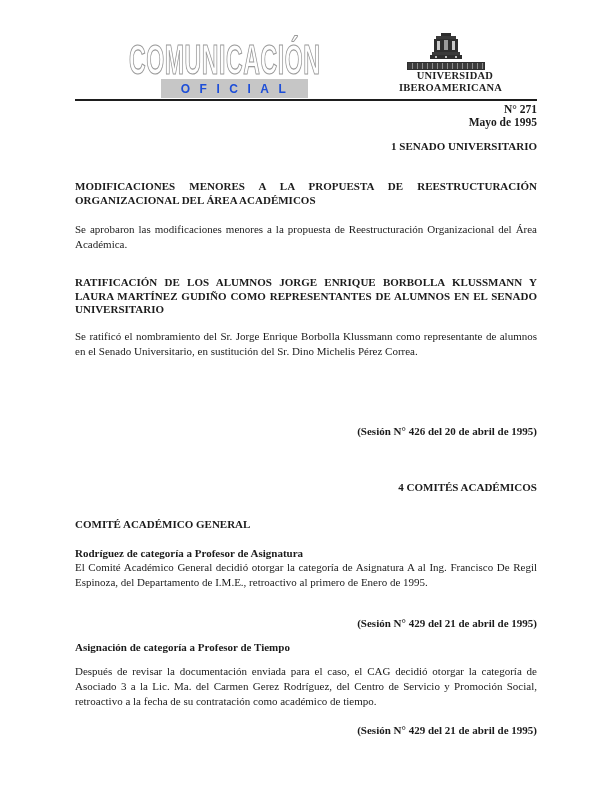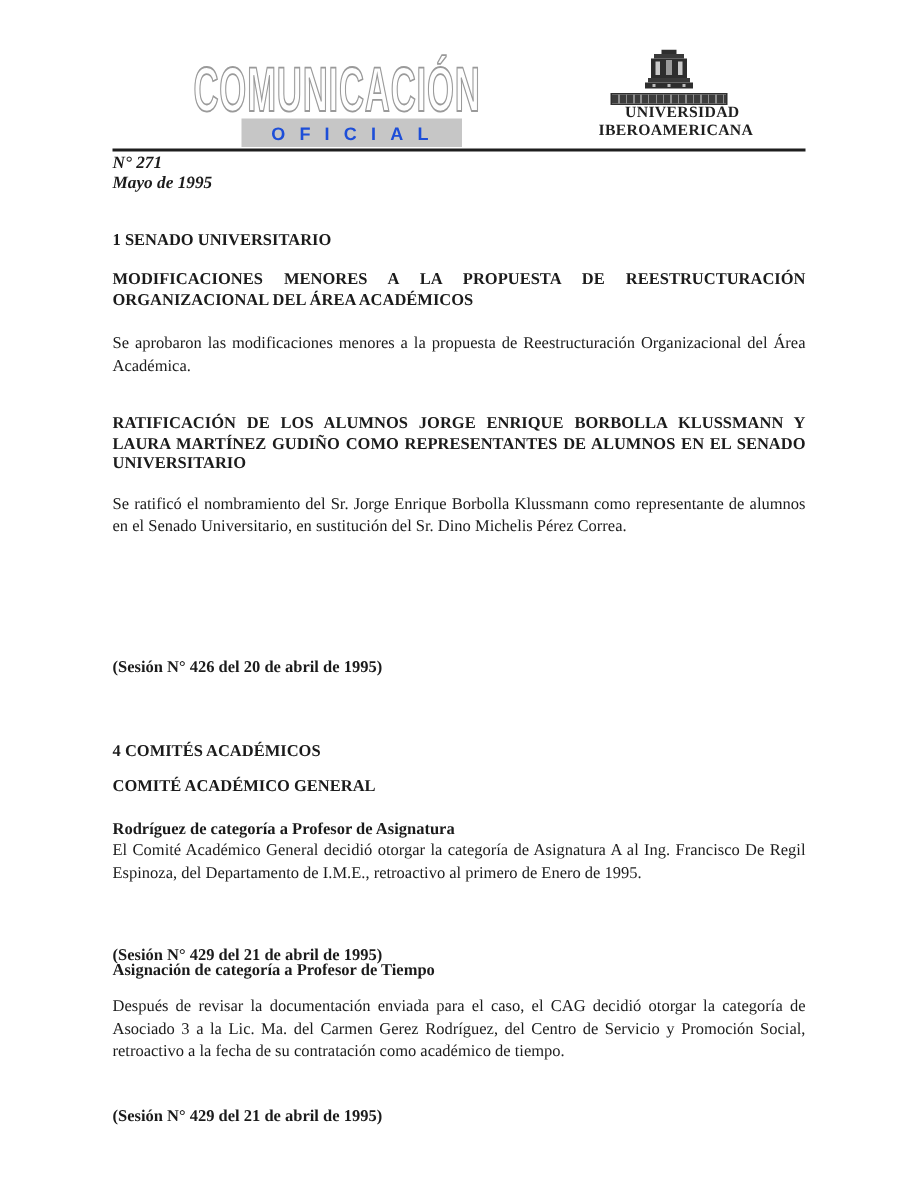--- a/index.html
+++ b/index.html
@@ -57,29 +57,29 @@
     line-height: 12px;
     letter-spacing: 0.2px;
     color: #1f1f1f;
     white-space: nowrap;
   }
   .rule { left: 75px; top: 99px; width: 462px; height: 2px; background: #1e1e1e; }
 
   
   .issue-block {
     left: 75px; top: 103px; width: 462px;
+    text-align: right;
     font-weight: bold;
     font-size: 11.5px;
     line-height: 13px;
-    font-style: italic;
   }
 
   
   .col { left: 75px; width: 462px; }
-  .center-bold { text-align: left; font-weight: bold; font-size: 11px; line-height: 13px; margin-top: 14px; }
+  .center-bold { text-align: right; font-weight: bold; font-size: 11px; line-height: 13px; }
   .title-bold { text-align: justify; font-weight: bold; font-size: 11px; line-height: 13.5px; }
   .para { text-align: justify; font-size: 11px; line-height: 15px; }
 </style>
 </head>
 <body>
 
 <div class="page">
 
   <div class="abs logo-title">COMUNICACIÓN</div>
   <div class="abs oficial-bar">

